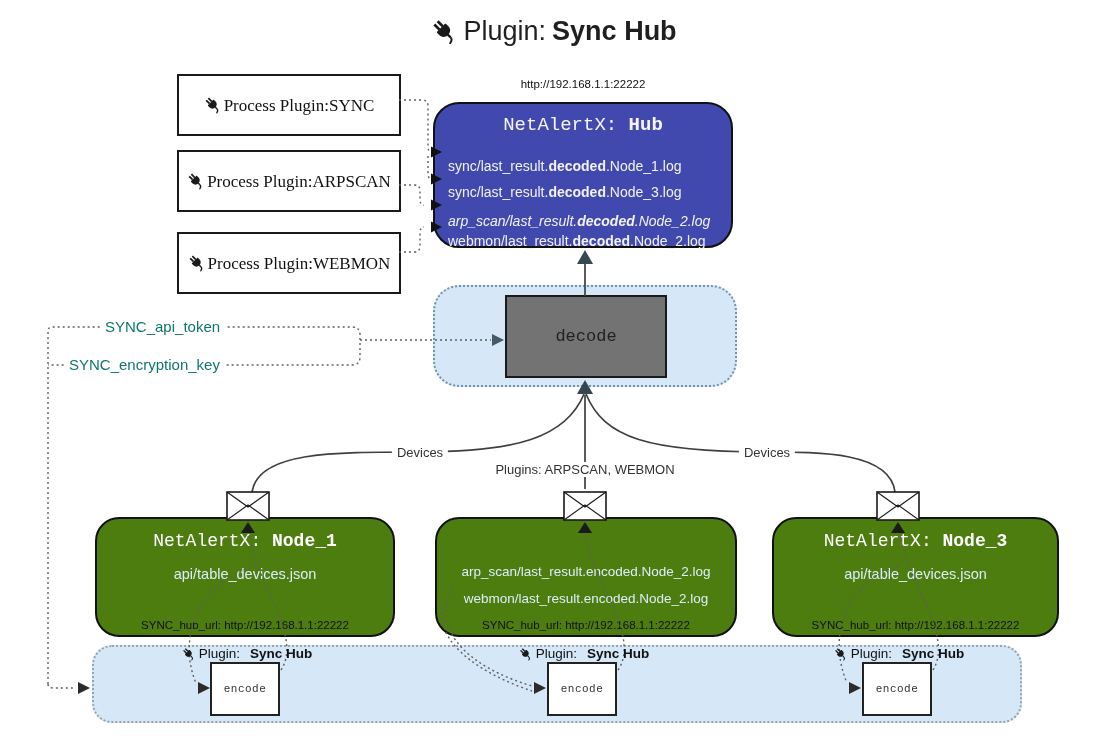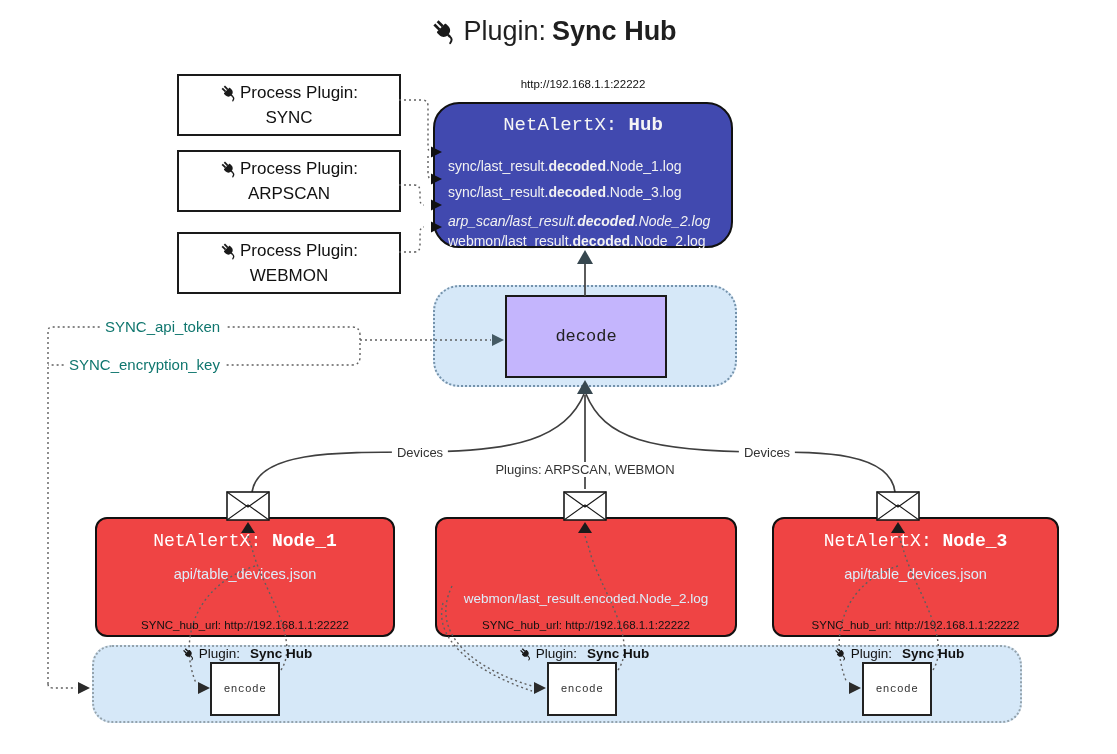--- a/index.html
+++ b/index.html
@@ -12,22 +12,22 @@
   #page-title{
     top:16px;left:50%;transform:translateX(-52%);
     display:flex;align-items:center;gap:6px;
     font-size:27px;color:#1f1f1f;white-space:nowrap;z-index:6;
   }
   #page-title b{font-weight:700;}
   
   .pbox{
     left:177px;width:220px;height:58px;background:#fff;
     border:2px solid #1a1a1a;z-index:2;
-    display:flex;flex-direction:column;align-items:center;justify-content:center;
-    font-family:Liberation Sans, sans-serif;
+    display:flex;flex-direction:row;align-items:center;justify-content:center;
+    font-family:Liberation Serif, serif;
     font-size:17px;color:#111;line-height:25px;
   }
   .pbox .l1{display:flex;align-items:center;gap:2px;white-space:nowrap;}
   
   #hub-url{top:78px;left:433px;width:300px;text-align:center;font-size:11.5px;color:#111;z-index:6;}
   #hub-box{
     top:102px;left:433px;width:300px;height:146px;background:#4149AF;
     border:2px solid #111;border-radius:26px;z-index:2;box-sizing:border-box;color:#f5f5f5;
   }
   #hub-title{
@@ -39,36 +39,36 @@
     position:absolute;left:13px;height:18px;line-height:18px;
     font-size:14px;color:#f2f2f2;white-space:nowrap;margin-top:12px;
   }
   .hub-log b{font-weight:700;}
   
   #decode-wrap{
     top:285px;left:433px;width:304px;height:102px;background:#D6E8F8;
     border:2px dotted #7492ab;border-radius:26px;z-index:1;box-sizing:border-box;
   }
   #decode-box{
-    top:295px;left:505px;width:162px;height:83px;background:#c4b5fd;border:2px solid #1a1a1a;
+    top:295px;left:505px;width:162px;height:83px;background:#737373;border:2px solid #1a1a1a;
     z-index:2;box-sizing:border-box;display:flex;align-items:center;justify-content:center;
     font-family:"Liberation Mono","DejaVu Sans Mono",monospace;font-size:17px;color:#222;
   }
   
   .tok{background:#fff;padding:0 5px;font-size:15px;color:#0f766e;z-index:6;white-space:nowrap;}
   #tok-api{top:318px;left:100px;}
   #tok-key{top:356px;left:64px;}
   
   .edge-label{background:#fff;padding:0 5px;font-size:13px;color:#333;z-index:6;white-space:nowrap;transform:translateX(-50%);}
   #lbl-dev-l{top:445px;left:420px;}
   #lbl-dev-r{top:445px;left:767px;}
   #lbl-plugins{top:462px;left:585px;}
   
   .node{
-    background:#ef4444;border:2px solid #111;border-radius:12px;z-index:2;
+    background:#4d7c0f;border:2px solid #111;border-radius:24px;z-index:2;
     box-sizing:border-box;top:517px;height:120px;color:#fff;
   }
   #node-1{left:95px;width:300px;}
   #node-2{left:435px;width:302px;}
   #node-3{left:772px;width:287px;}
   .node-title{
     position:absolute;top:12px;left:0;width:100%;text-align:center;
     font-family:"Liberation Mono","DejaVu Sans Mono",monospace;font-size:18px;color:#fff;white-space:nowrap;
   }
   .node-title b{font-weight:700;}
@@ -181,20 +181,21 @@
   <div id="lbl-dev-r" class="edge-label abs">Devices</div>
 
   <div id="node-1" class="node abs">
     <div class="node-title">
       <span>NetAlertX:</span> <b>Node_1</b>
     </div>
     <div class="node-file" style="top:47px;">api/table_devices.json</div>
     <div class="node-url">SYNC_hub_url: http://192.168.1.1:22222</div>
   </div>
   <div id="node-2" class="node abs">
+    <div class="node-file" style="top:45px;font-size:13.5px;">arp_scan/last_result.encoded.Node_2.log</div>
     <div class="node-file" style="top:72px;font-size:13.5px;">webmon/last_result.encoded.Node_2.log</div>
     <div class="node-url">SYNC_hub_url: http://192.168.1.1:22222</div>
   </div>
   <div id="node-3" class="node abs">
     <div class="node-title">
       <span>NetAlertX:</span> <b>Node_3</b>
     </div>
     <div class="node-file" style="top:47px;">api/table_devices.json</div>
     <div class="node-url">SYNC_hub_url: http://192.168.1.1:22222</div>
   </div>

